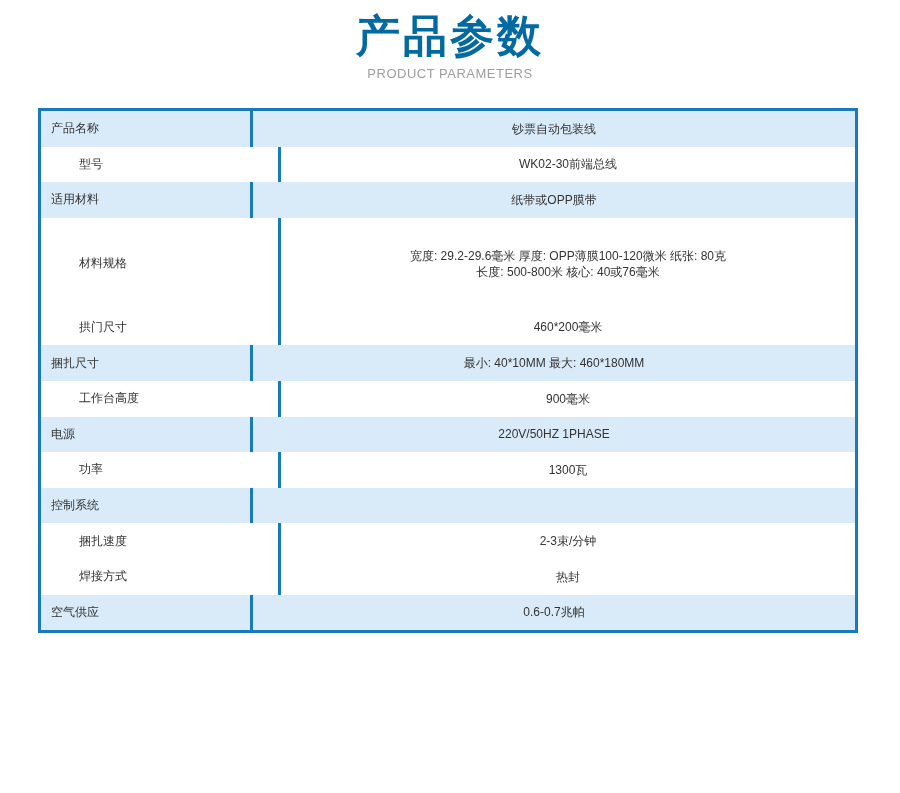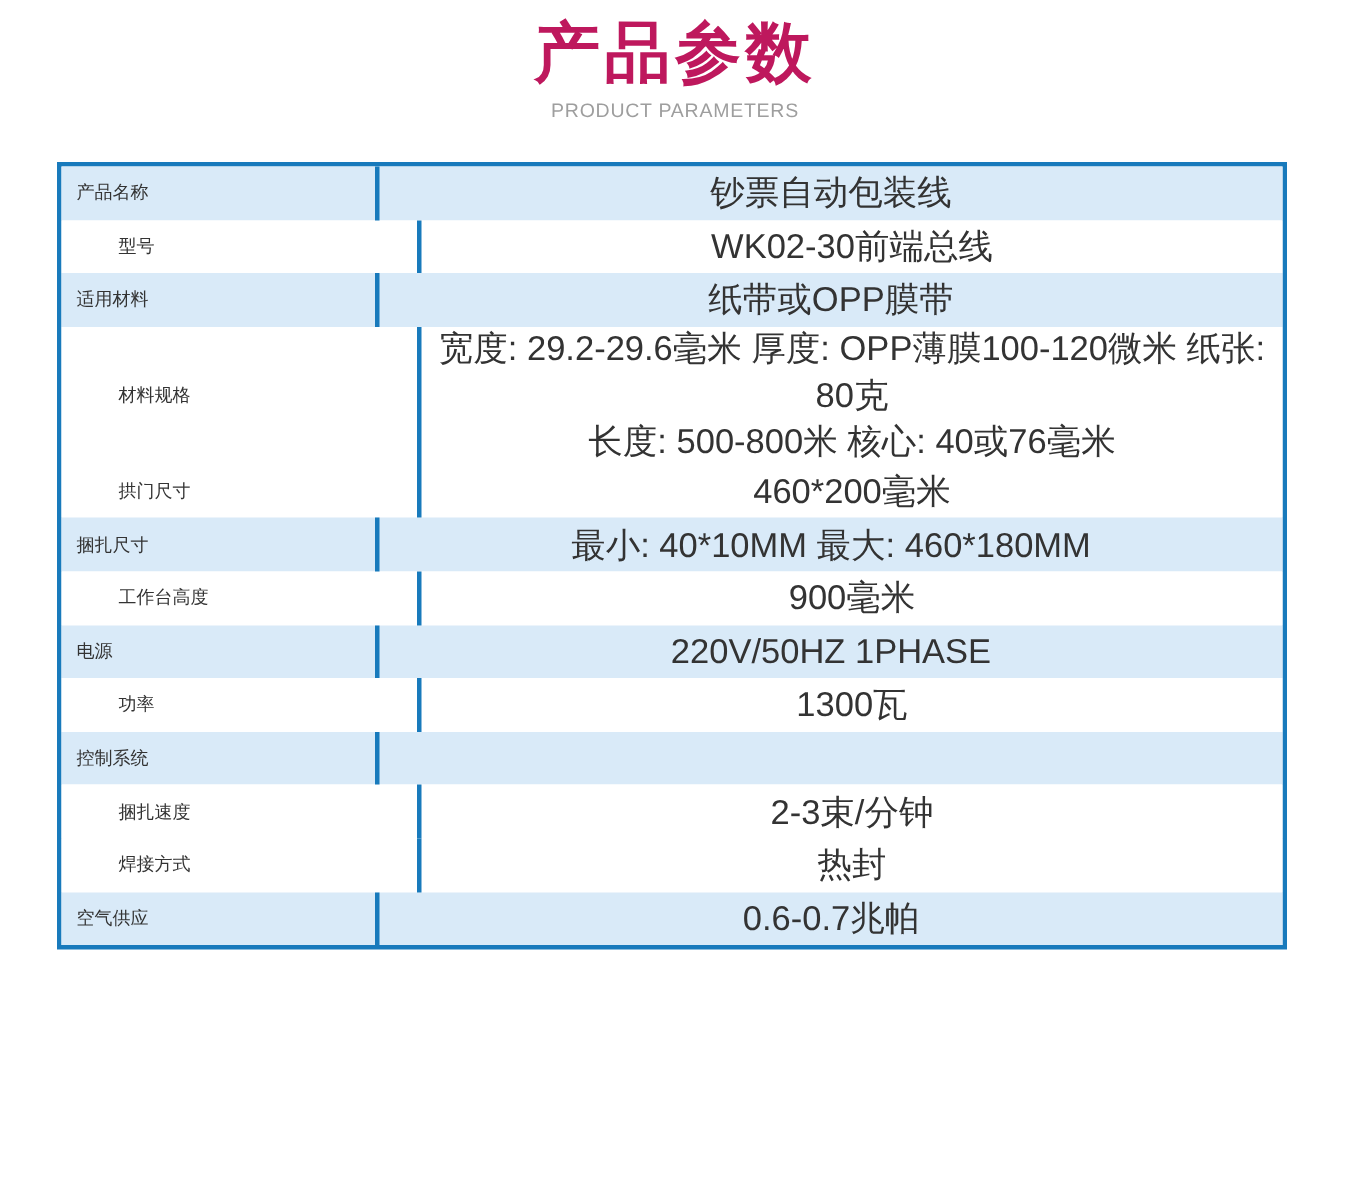--- a/index.html
+++ b/index.html
@@ -16,21 +16,21 @@
     font-family:"Liberation Sans","DejaVu Sans",sans-serif;
     color:var(--text);
   }
   .header{
     padding-top:8px;
     text-align:center;
   }
   .page-title{
     font-size:44px;
     font-weight:700;
-    color:#be185d;
+    color:#0369a1;
     letter-spacing:3px;
     line-height:1.25;
   }
   .page-subtitle{
     margin-top:3px;
     font-size:13px;
     color:var(--subtitle-gray);
     letter-spacing:0.5px;
   }
   .spec-table{
@@ -57,21 +57,21 @@
     font-size:12px;
     color:#333333;
   }
   .cell-value{
     flex:1 1 auto;
     display:flex;
     flex-direction:column;
     align-items:center;
     justify-content:center;
     text-align:center;
-    font-size:23px;
+    font-size:12px;
     color:#333333;
     line-height:1.35;
     padding:0 6px;
   }
   .cell-value .vline{width:100%;}
 </style>
 </head>
 <body>
 
 <div class="header">

